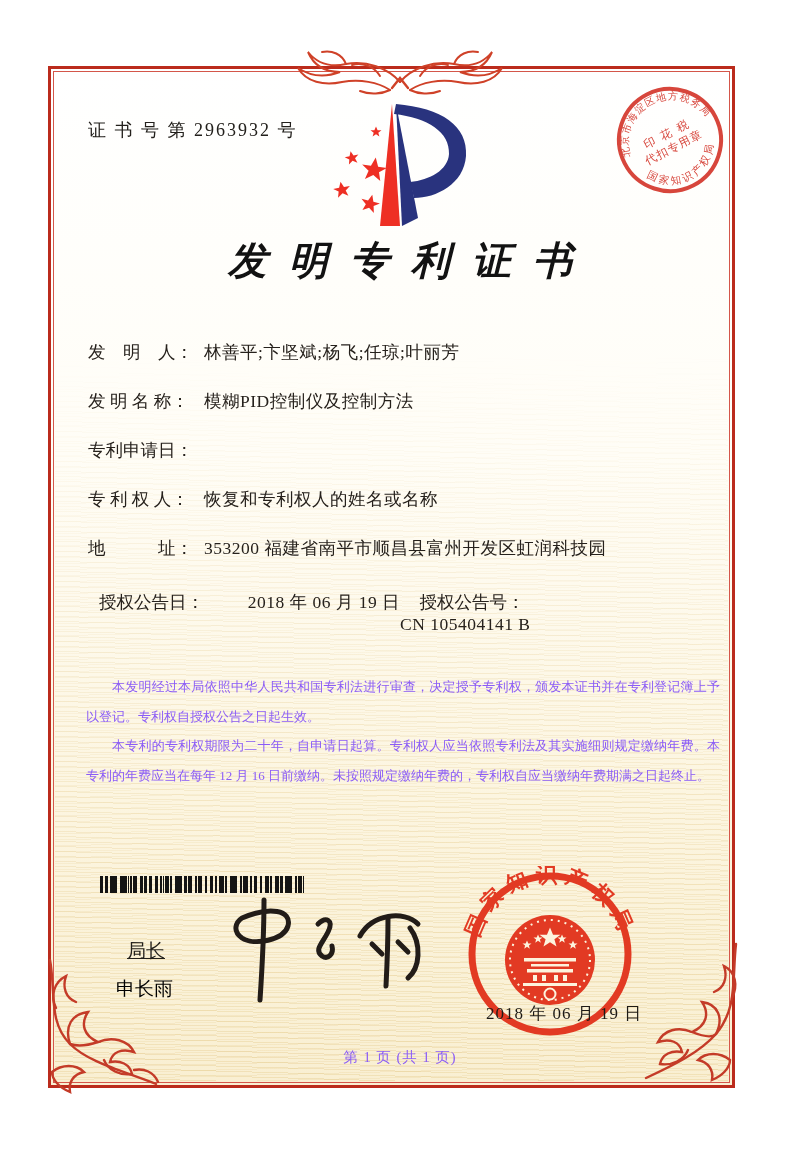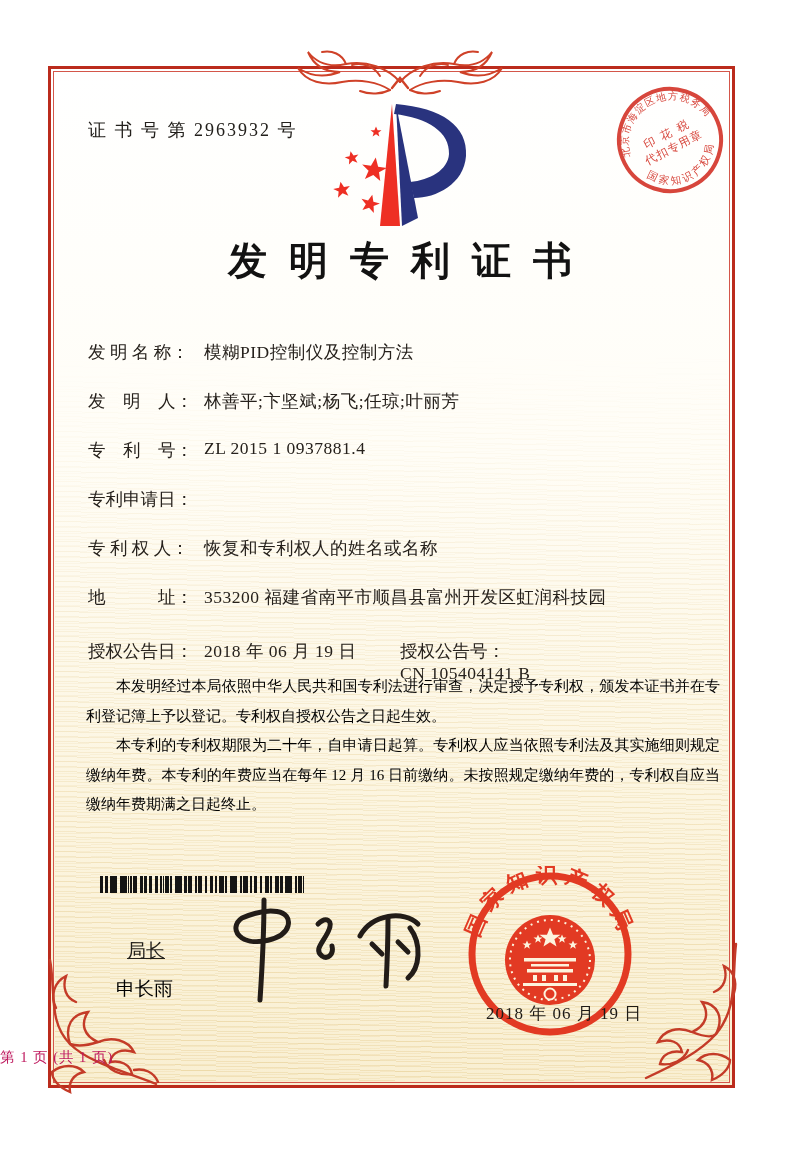--- a/index.html
+++ b/index.html
@@ -21,52 +21,52 @@
 
   .ornament { position:absolute; pointer-events:none; }
   .orn-top { left:262px; top:38px; }
   .orn-bl  { left:36px;  top:952px; }
   .orn-br  { left:640px; top:938px; }
 
   
   .cert-no { position:absolute; left:88px; top:118px; font-size:18px; letter-spacing:2px; color:#23201c; }
   .logo { position:absolute; left:330px; top:98px; }
   .title { position:absolute; left:0; top:234px; width:800px; text-align:center;
-    font-size:39px; font-weight:bold; color:#121212; letter-spacing:22px; text-indent:22px; }
+    font-size:39px; font-weight:bold; color:#121212; letter-spacing:22px; text-indent:22px;font-style:italic; }
 
   .fields { position:absolute; left:88px; top:340px; width:632px; color:#26211c; }
   .frow { display:flex; align-items:flex-start; height:49px; font-size:17.5px; }
   .frow .lbl { width:116px; flex:0 0 116px; white-space:nowrap; }
   .frow .val { flex:1; letter-spacing:.5px; }
-  .frow.dual { margin-top:5px; }
+  .frow.dual { margin-top:5px;text-align:right; }
   .frow.dual .pair1 { width:312px; flex:0 0 312px; display:flex; }
   .frow.dual .pair2 { display:flex;flex-direction:column; }
   .frow.dual .lbl2 { white-space:nowrap; margin-right:6px; }
 
-  .paras { position:absolute; left:86px; top:672px; width:634px; font-size:15px;
-    line-height:29.5px; text-align:justify; color:#000000; }
+  .paras { position:absolute; left:86px; top:672px; width:634px; font-size:13px;
+    line-height:29.5px; text-align:justify; color:#8b5cf6; }
   .paras p { text-indent:2em; }
 
   .barcode { position:absolute; left:100px; top:876px; width:204px; height:17px;
     background-image:
       repeating-linear-gradient(90deg,#141414 0 2px,transparent 2px 5px),
       repeating-linear-gradient(90deg,#141414 0 1px,transparent 1px 7px),
       repeating-linear-gradient(90deg,#141414 0 3px,transparent 3px 11px); }
 
   .officer-title { position:absolute; left:127px; top:938px; font-size:19px; color:#23201c;text-decoration:underline; }
   .officer-name  { position:absolute; left:116px; top:976px; font-size:19px; color:#000000; }
   .signature { position:absolute; left:212px; top:896px; }
 
   .seal { position:absolute; left:462px; top:866px; }
   .seal-date { position:absolute; left:486px; top:1002px; width:200px; font-size:17px;
     color:#1d1a16; letter-spacing:1px; }
   .stamp { position:absolute; left:612px; top:82px; }
 
-  .footer { position:absolute; left:0; top:1048px; width:800px; 
-    font-size:14.5px; color:#be185d; letter-spacing:1px; }
+  .footer { position:absolute; left:0; top:1048px; width:800px; text-align:center;
+    font-size:14.5px; color:#8b5cf6; letter-spacing:1px; }
 </style>
 </head>
 <body>
 
 <div class="page">
 
   <div class="frame">
     <div class="guilloche"></div>
   </div>
 
@@ -121,30 +121,26 @@
       <path transform="translate(44,72) scale(1.25) rotate(8)" d="M0,-10 L2.9,-3.1 10,-3.1 4.2,1.2 6.2,8.1 0,4 -6.2,8.1 -4.2,1.2 -10,-3.1 -2.9,-3.1 Z"></path>
       <path transform="translate(12,92) scale(0.85) rotate(-10)" d="M0,-10 L2.9,-3.1 10,-3.1 4.2,1.2 6.2,8.1 0,4 -6.2,8.1 -4.2,1.2 -10,-3.1 -2.9,-3.1 Z"></path>
       <path transform="translate(40,106) scale(0.95) rotate(14)" d="M0,-10 L2.9,-3.1 10,-3.1 4.2,1.2 6.2,8.1 0,4 -6.2,8.1 -4.2,1.2 -10,-3.1 -2.9,-3.1 Z"></path>
     </g>
   </svg>
 
   <div class="title">发明专利证书</div>
 
   <div class="fields">
     <div class="frow">
+      <span class="lbl">发　明　人：</span>
+      <span class="val">林善平;卞坚斌;杨飞;任琼;叶丽芳</span>
+    </div>
+    <div class="frow">
       <span class="lbl">发 明 名 称：</span>
       <span class="val">模糊PID控制仪及控制方法</span>
-    </div>
-    <div class="frow">
-      <span class="lbl">发　明　人：</span>
-      <span class="val">林善平;卞坚斌;杨飞;任琼;叶丽芳</span>
-    </div>
-    <div class="frow">
-      <span class="lbl">专　利　号：</span>
-      <span class="val">ZL 2015 1 0937881.4</span>
     </div>
     <div class="frow">
       <span class="lbl">专利申请日：</span>
     </div>
     <div class="frow">
       <span class="lbl">专 利 权 人：</span>
       <span class="val">恢复和专利权人的姓名或名称</span>
     </div>
     <div class="frow">
       <span class="lbl">地　　　址：</span>

